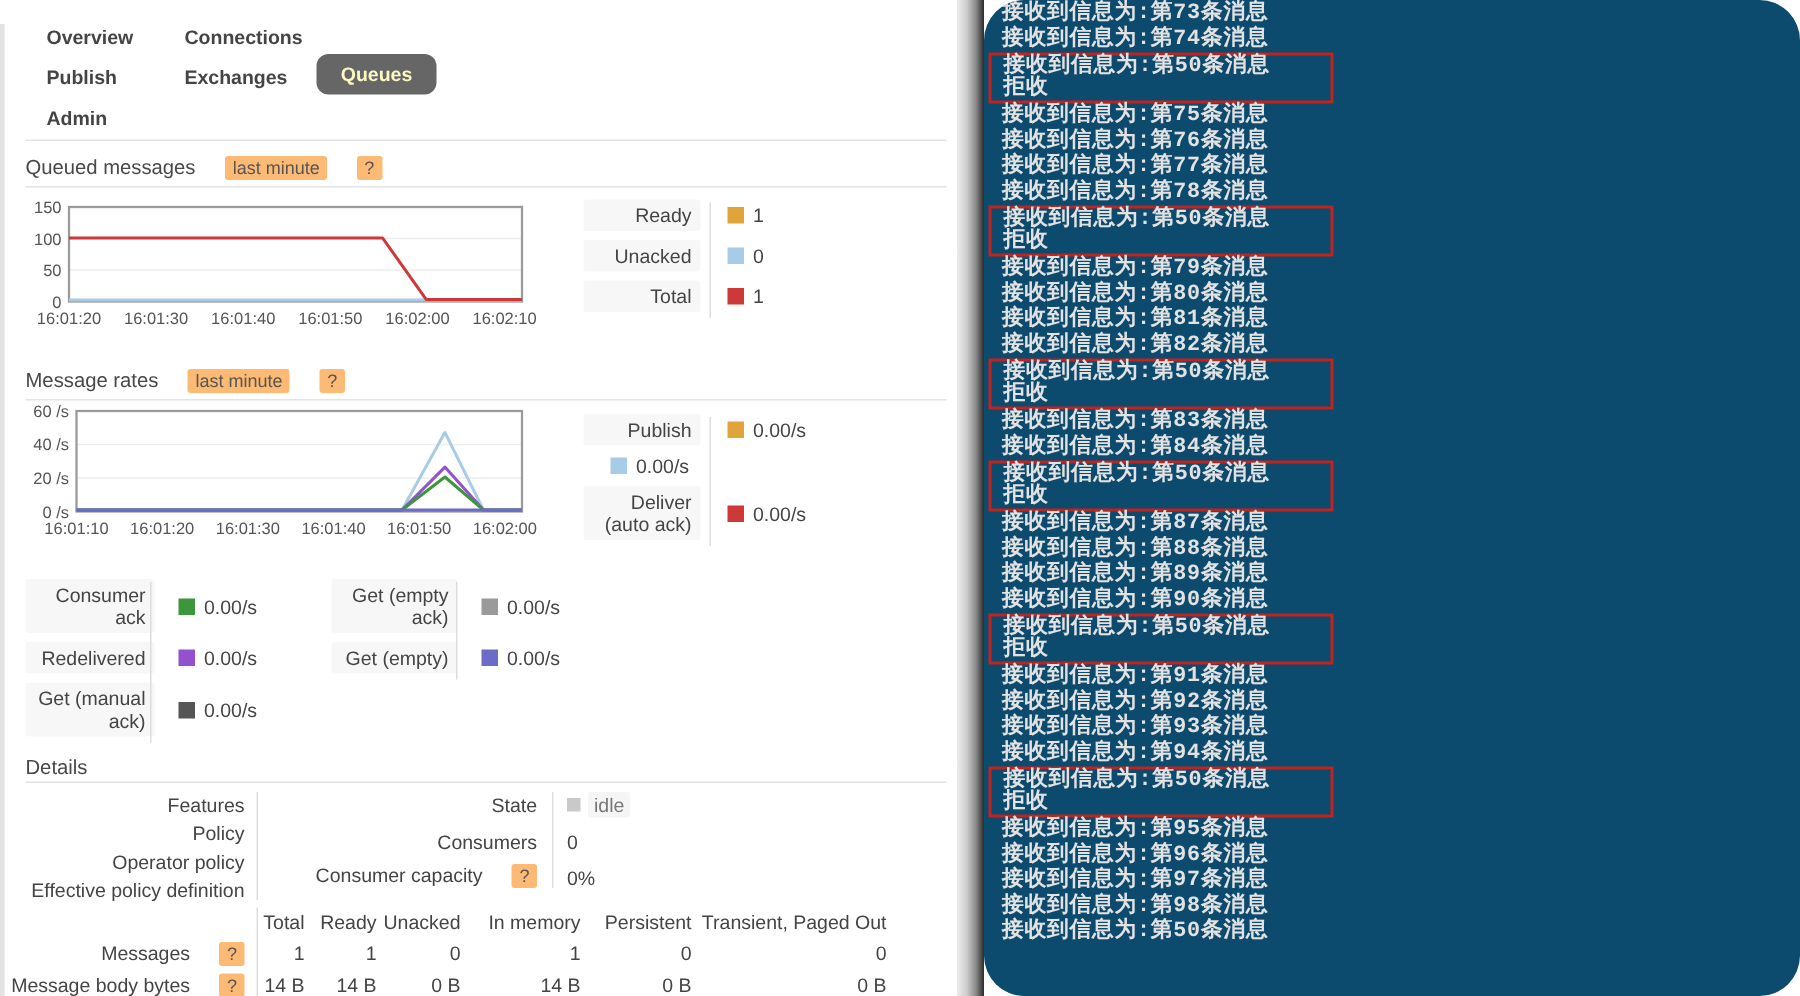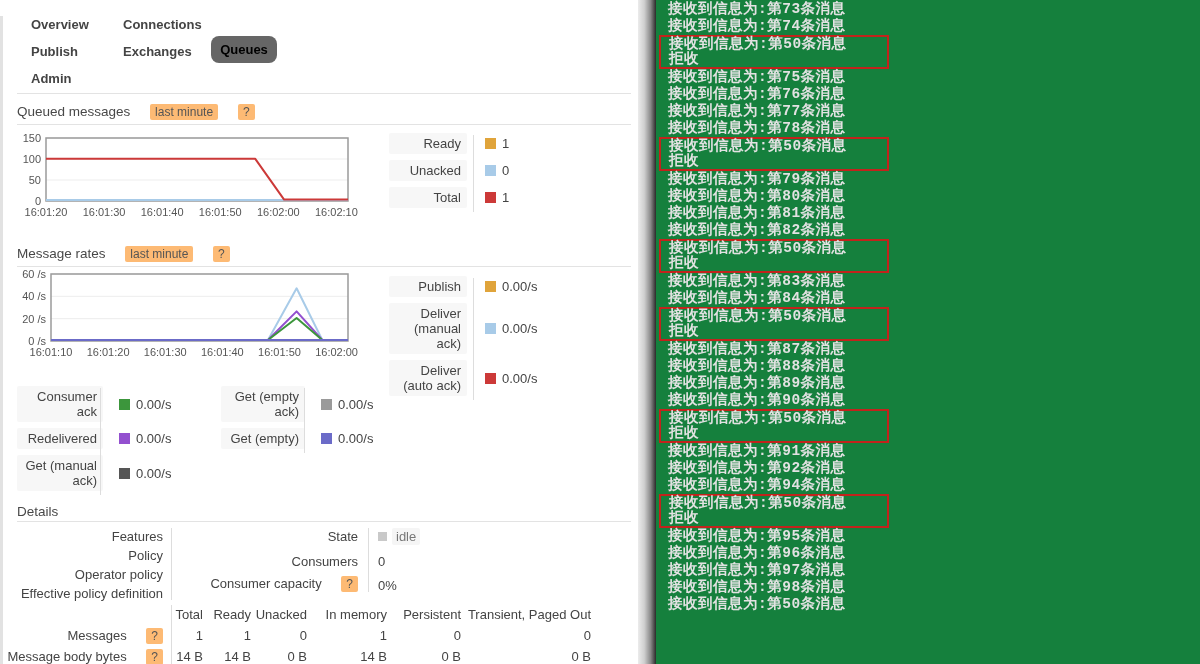--- a/index.html
+++ b/index.html
@@ -3,22 +3,22 @@
 <meta charset="utf-8">
 <style>
   html,body{margin:0;padding:0;}
   body{width:1200px;height:664px;overflow:hidden;background:#fff;
        font-family:"Liberation Sans",sans-serif;color:#444;position:relative;}
 
   
   .left-panel{position:absolute;left:0;top:16px;width:638px;height:664px;background:#fff;
               border-left:3px solid #e2e2e2;}
   .navlink{position:absolute;font-size:13px;font-weight:bold;color:#444;cursor:pointer;white-space:nowrap;}
-  .tab-active{position:absolute;left:208px;top:20px;width:66px;height:27px;background:#666;
-              border-radius:8px;color:#000000;font-size:13px;font-weight:bold;text-align:center;
+  .tab-active{position:absolute;left:208px;top:20px;width:80px;height:27px;background:#666;
+              border-radius:8px;color:#fef9c3;font-size:13px;font-weight:bold;text-align:center;
               line-height:27px;cursor:pointer;}
   .hr{position:absolute;left:14px;right:10px;border-top:1px solid #e3e3e3;height:0;}
   .sec-title{position:absolute;left:14px;font-size:13.5px;color:#484848;white-space:nowrap;}
   .badge{background:#fdba74;color:#555;padding:1px 5px;font-size:12px;border-radius:2px;margin-left:16px;cursor:pointer;}
 
   svg text.tick{font-family:"Liberation Sans",sans-serif;font-size:11px;fill:#555;}
   .chart{position:absolute;left:10px;}
 
   
   .legend{position:absolute;width:260px;}
@@ -44,21 +44,21 @@
   .stable{position:absolute;left:0;top:588px;display:grid;
           grid-template-columns:160px 8px 32px 48px 56px 80px 74px 130px;
           grid-auto-rows:21px;align-items:center;font-size:13px;}
   .stable .c{text-align:right;white-space:nowrap;}
   .stable .h{color:#444;}
   .stable .rl{text-align:right;color:#444;white-space:nowrap;}
 
   
   .scroll-strip{position:absolute;left:638px;top:0;width:18px;height:664px;
     background:linear-gradient(90deg,#ececec 0%,#cfcfcf 35%,#8a8a8a 70%,#2a2a2a 100%);cursor:pointer;}
-  .console{position:absolute;left:656px;top:0;width:544px;height:664px;background:#15803d;overflow:hidden;}
+  .console{position:absolute;left:656px;top:0;width:544px;height:664px;background:#0c4a6e;overflow:hidden;border-radius:27px;}
   .clines{padding-top:1px;}
   .cline{height:17px;line-height:17px;padding-left:12px;
          font-family:"Liberation Mono",monospace;font-weight:bold;font-size:14.5px;
          color:#e2e2e2;white-space:nowrap;letter-spacing:0.5px;}
   .cline.rejected{height:34px;box-sizing:border-box;border:2px solid #c2231c;
                   width:230px;padding-left:8px;margin-left:3px;}
   .cline.rejected > div{height:15px;line-height:15px;}
 </style>
 </head>
 <body>
@@ -147,21 +147,20 @@
       <polyline points="38.0,71.0 335.0,71.0" fill="none" stroke="#6b6bc8" stroke-width="2" stroke-linejoin="round"></polyline>
     </svg>
 
   <div class="legend" style="left:386px;top:260px">
     <div class="lrow">
       <span class="lbox">Publish</span>
       <span class="sw" style="background: rgb(224, 164, 59);"></span>
       <span class="lval">0.00/s</span>
     </div>
     <div class="lrow">
-      <span class="lbox">Deliver (manual ack)</span>
       <span class="sw" style="background: rgb(168, 203, 232);"></span>
       <span class="lval">0.00/s</span>
     </div>
     <div class="lrow">
       <span class="lbox">Deliver (auto ack)</span>
       <span class="sw" style="background: rgb(204, 57, 56);"></span>
       <span class="lval">0.00/s</span>
     </div>
   </div>
 
@@ -356,20 +355,24 @@
       </div>
       <div class="cline">
         <div>接收到信息为:第91条消息</div>
 
       </div>
       <div class="cline">
         <div>接收到信息为:第92条消息</div>
 
       </div>
       <div class="cline">
+        <div>接收到信息为:第93条消息</div>
+
+      </div>
+      <div class="cline">
         <div>接收到信息为:第94条消息</div>
 
       </div>
       <div class="cline rejected">
         <div>接收到信息为:第50条消息</div>
         <div>拒收</div>
       </div>
       <div class="cline">
         <div>接收到信息为:第95条消息</div>
 

